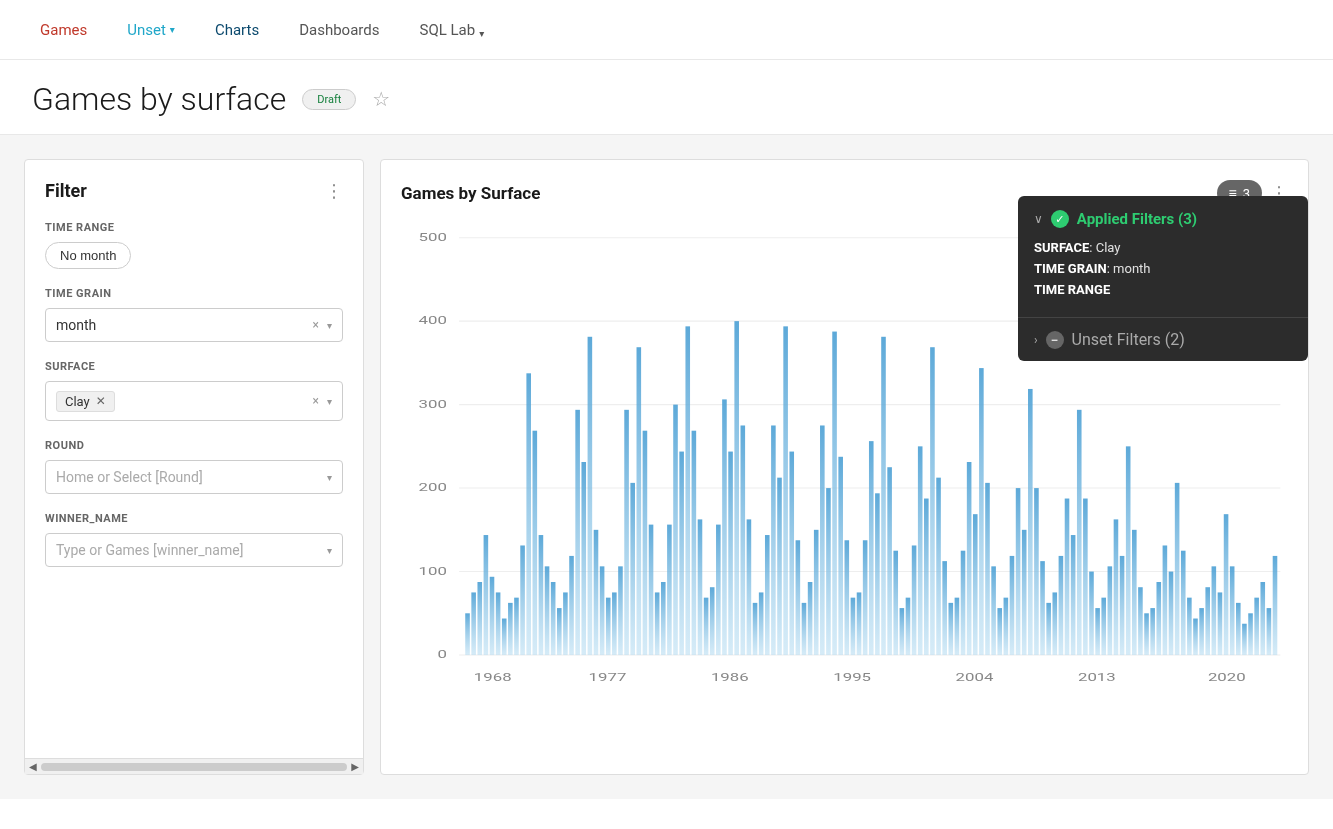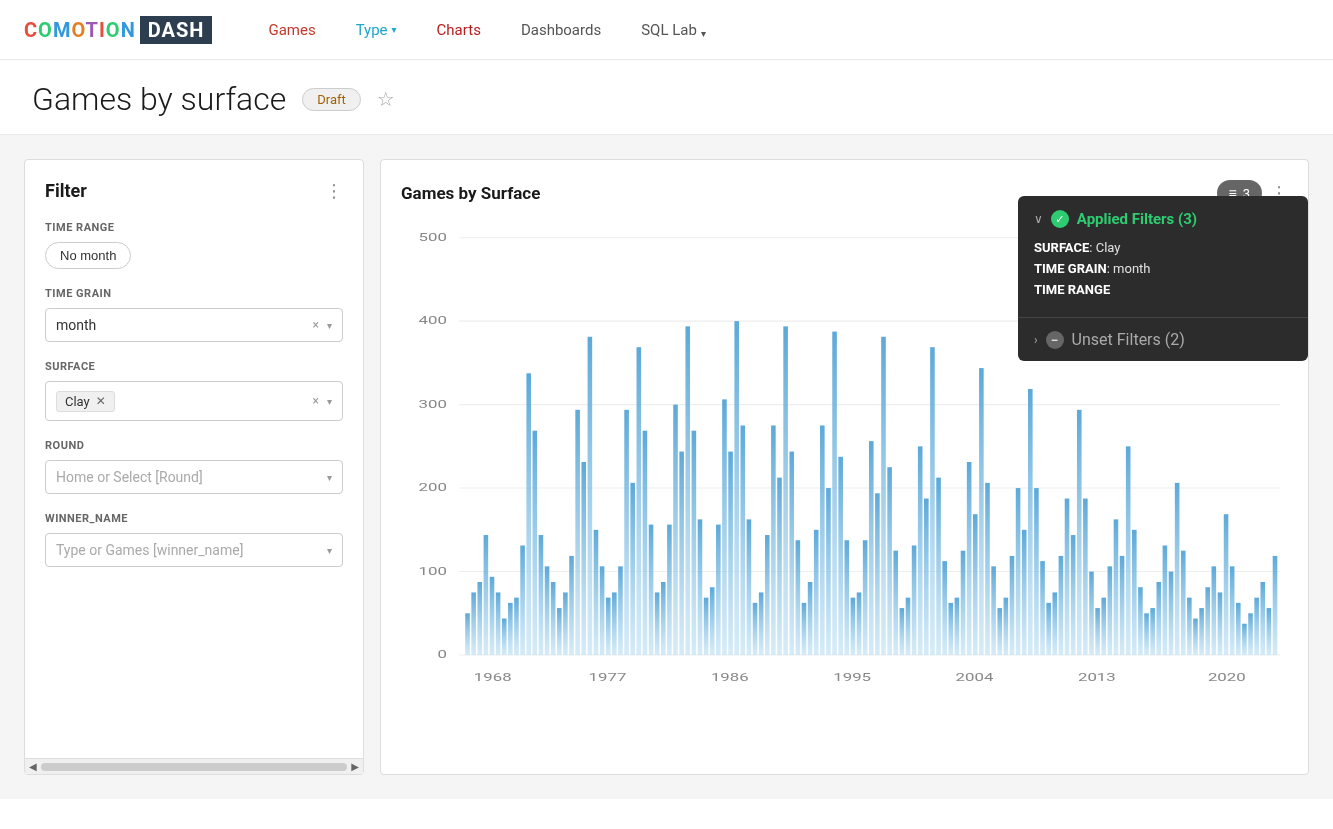--- a/index.html
+++ b/index.html
@@ -49,21 +49,21 @@
     }
     .nav-link {
       padding: 8px 16px;
       font-size: 15px;
       cursor: pointer;
       text-decoration: none;
       color: #555;
     }
     .nav-link-home { color: #c0392b; }
     .nav-link-data { color: #20a7c9; display: flex; align-items: center; gap: 4px; }
-    .nav-link-charts { color: #b91c1c; }
+    .nav-link-charts { color: #0c4a6e; }
     .nav-link-dashboards { color: #555; }
     .nav-link-sqllab { color: #555; display: flex; align-items: flex-end; gap: 4px; }
     .chevron-down { font-size: 10px; }
 
     
     .page-header {
       padding: 20px 32px 16px;
       display: flex;
       align-items: center;
       gap: 16px;
@@ -72,22 +72,22 @@
     .page-title {
       font-size: 32px;
       font-weight: 300;
       color: #1a1a1a;
     }
     .draft-badge {
       background: #f0f0f0;
       border: 1px solid #ccc;
       border-radius: 20px;
       padding: 3px 14px;
-      font-size: 13px;
-      color: #a16207;
+      font-size: 11px;
+      color: #15803d;
     }
     .star-icon {
       font-size: 20px;
       color: #aaa;
       cursor: pointer;
     }
 
     
     .main-content {
       display: flex;
@@ -344,30 +344,24 @@
     }
     .tooltip-unset-title {
       color: #aaa;
       font-size: 16px;
     }
   </style>
 </head>
 <body>
 
 <nav class="navbar">
-  <div class="logo">
-    <span class="logo-comotion">
-      <span class="logo-c">C</span><span class="logo-o">O</span><span class="logo-m">M</span><span class="logo-o2">O</span><span class="logo-t">T</span><span class="logo-i">I</span><span class="logo-o3">O</span><span class="logo-n">N</span>
-    </span>
-    <span class="logo-dash">DASH</span>
-  </div>
   <div class="nav-links">
     <a class="nav-link nav-link-home">Games</a>
     <a class="nav-link nav-link-data">
-      <span>Type</span>
+      <span>Unset</span>
       <span class="chevron-down">▾</span>
     </a>
     <a class="nav-link nav-link-charts">Charts</a>
     <a class="nav-link nav-link-dashboards">Dashboards</a>
     <a class="nav-link nav-link-sqllab">
       <span>SQL Lab</span>
       <span class="chevron-down">▾</span>
     </a>
   </div>
 </nav>

